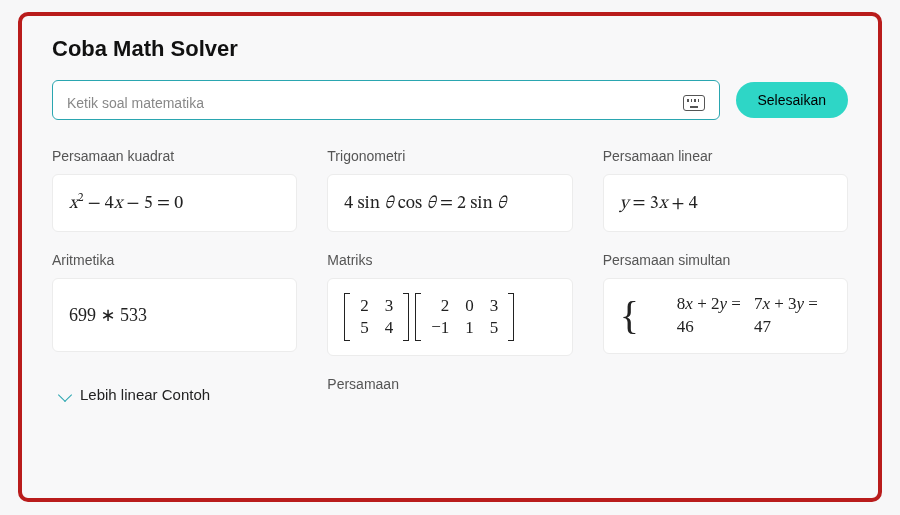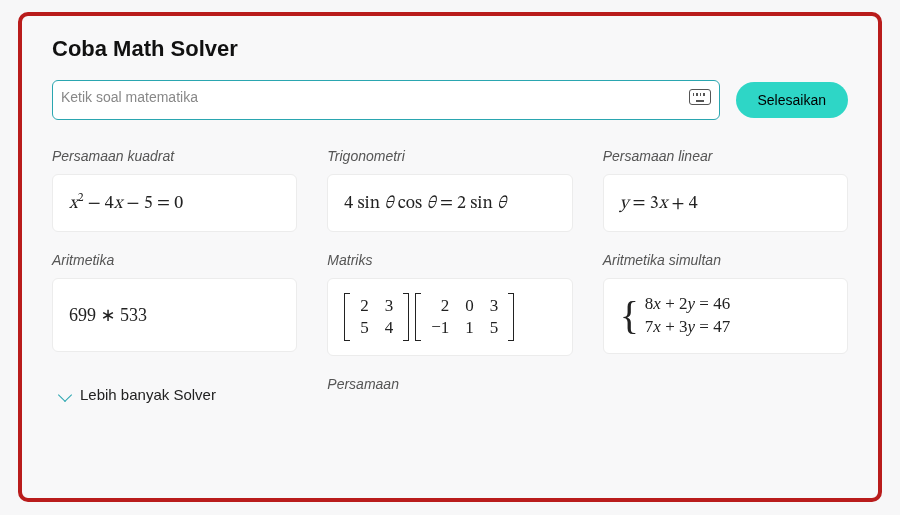--- a/index.html
+++ b/index.html
@@ -27,25 +27,25 @@
   }
   .search-row {
     display: flex;
     align-items: center;
     gap: 16px;
     margin-bottom: 28px;
   }
   .search-box {
     flex: 1;
     display: flex;
-    align-items: flex-start;
+    align-items: flex-end;
     border: 1px solid #2aa6b0;
     border-radius: 6px;
     background: #fff;
-    padding: 8px 8px;
+    padding: 8px 14px;
     height: 40px;
   }
   .search-input {
     flex: 1;
     border: none;
     outline: none;
     font-size: 14px;
     color: #555;
     background: transparent;
   }
@@ -83,21 +83,20 @@
   }
   .grid {
     display: grid;
     grid-template-columns: repeat(3, 1fr);
     gap: 20px 30px;
   }
   .col-label {
     font-size: 14px;
     color: #555;
     margin-bottom: 10px;
-    font-style: italic;
   }
   .example-box {
     background: #fff;
     border: 1px solid #ececec;
     border-radius: 6px;
     padding: 14px 16px;
     font-family: "Cambria Math","STIX Two Math","Latin Modern Math",Georgia,serif;
     font-size: 18px;
     color: #222;
     min-height: 58px;
@@ -135,21 +134,21 @@
   }
   .brace-sys {
     display: inline-flex;
     align-items: center;
   }
   .brace {
     font-size: 40px;
     line-height: 1;
     margin-right: 6px;
   }
-  .sys-lines { display: flex; flex-direction: column; line-height: 1.35; font-size: 17px; }
+  .sys-lines { display: flex; flex-direction: row; line-height: 1.35; font-size: 17px; margin-left: 32px; }
   .more-row {
     margin-top: 10px;
     display: flex;
     align-items: center;
     gap: 6px;
   }
   .chev {
     display: inline-block;
     width: 10px; height: 10px;
     border-right: 1.6px solid #2aa6b0;
@@ -242,36 +241,36 @@
                     <td>5</td>
                   </tr>
                 </tbody>
               </table>
           </span>
         </span>
       </div>
     </div>
 
     <div>
-      <div class="col-label">Aritmetika simultan</div>
+      <div class="col-label">Persamaan simultan</div>
       <div class="example-box tall">
         <span class="brace-sys">
           <span class="brace">{</span>
           <span class="sys-lines">
             <span>8<span class="ital">x</span> + 2<span class="ital">y</span> = 46</span>
             <span>7<span class="ital">x</span> + 3<span class="ital">y</span> = 47</span>
           </span>
         </span>
       </div>
     </div>
 
     <div>
       <div class="more-row">
         <span class="chev"></span>
-        <span class="more-label">Lebih banyak Solver</span>
+        <span class="more-label">Lebih linear Contoh</span>
       </div>
     </div>
 
     <div>
       <div class="col-label">Persamaan</div>
     </div>
 
 
   </div>
 </div>

